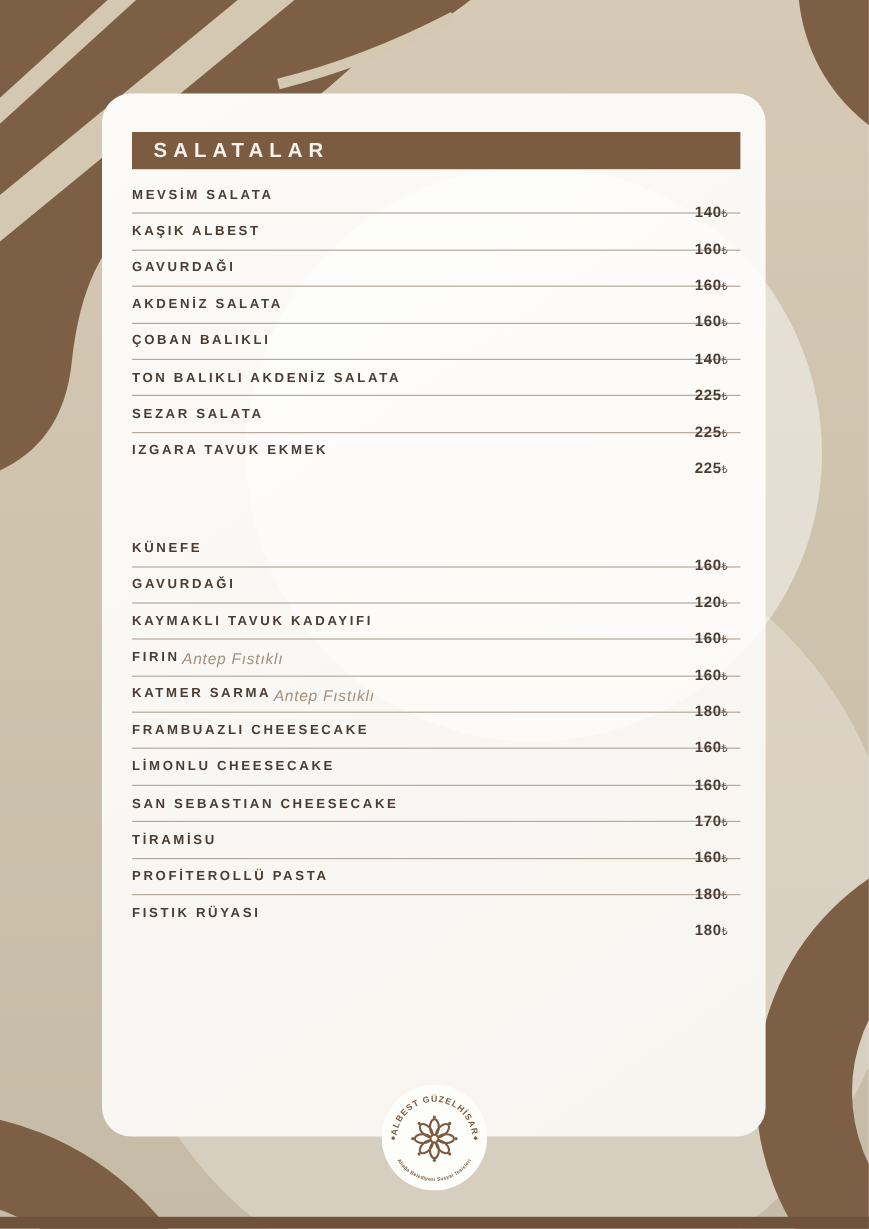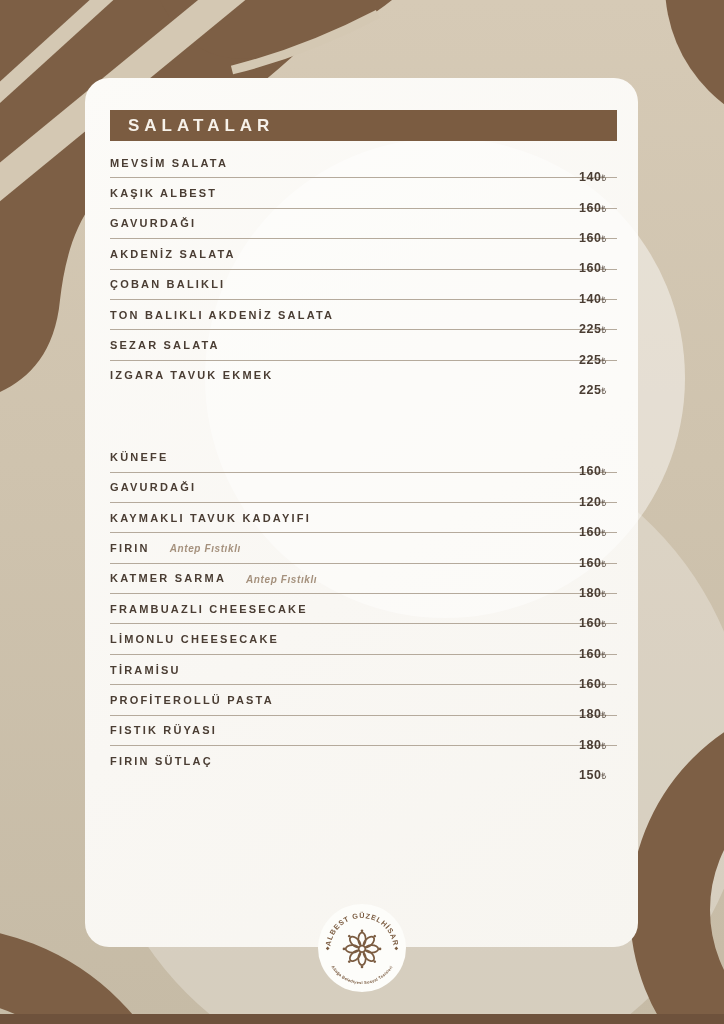--- a/index.html
+++ b/index.html
@@ -34,22 +34,22 @@
   .row{
     height:29.4px;display:flex;align-items:center;
     border-bottom:1px solid #b5aa9c;
   }
   .row:last-child{border-bottom:none;}
   .item-name{
     color:#4a3d33;font-size:11px;font-weight:bold;letter-spacing:2.2px;
     white-space:nowrap;
   }
   .item-note{
-    color:#a5917d;font-size:10px;font-style:italic;letter-spacing:0.6px;
-    margin-left:20px;position:relative;top:1px;white-space:nowrap;font-weight:bold;
+    color:#a5917d;font-size:13px;font-style:italic;letter-spacing:0.6px;
+    margin-left:2px;position:relative;top:1px;white-space:nowrap;
   }
   .item-price{
     margin-left:auto;padding-right:10px;
     color:#4a3d33;font-size:12.5px;font-weight:bold;letter-spacing:0.5px;
     white-space:nowrap;
     margin-top:29px;
   }
   .item-price .lira{font-size:9px;font-weight:normal;color:#5d5045;}
   .logo-badge{
     position:absolute;left:318px;top:904px;width:88px;height:88px;z-index:3;
@@ -147,34 +147,34 @@
           </div>
           <div class="row">
             <span class="item-name">FRAMBUAZLI CHEESECAKE</span>
             <span class="item-price"><span>160</span><span class="lira">₺</span></span>
           </div>
           <div class="row">
             <span class="item-name">LİMONLU CHEESECAKE</span>
             <span class="item-price"><span>160</span><span class="lira">₺</span></span>
           </div>
           <div class="row">
+            <span class="item-name">SAN SEBASTIAN CHEESECAKE</span>
+            <span class="item-price"><span>170</span><span class="lira">₺</span></span>
+          </div>
+          <div class="row">
             <span class="item-name">TİRAMİSU</span>
             <span class="item-price"><span>160</span><span class="lira">₺</span></span>
           </div>
           <div class="row">
             <span class="item-name">PROFİTEROLLÜ PASTA</span>
             <span class="item-price"><span>180</span><span class="lira">₺</span></span>
           </div>
           <div class="row">
             <span class="item-name">FISTIK RÜYASI</span>
             <span class="item-price"><span>180</span><span class="lira">₺</span></span>
-          </div>
-          <div class="row">
-            <span class="item-name">FIRIN SÜTLAÇ</span>
-            <span class="item-price"><span>150</span><span class="lira">₺</span></span>
           </div>
         </div>
       </section>
     </div>
 </div>
 
 <svg class="logo-badge" viewBox="0 0 100 100" xmlns="http://www.w3.org/2000/svg">
   <defs>
     <path id="arcTop" d="M 14,52 A 36,36 0 0 1 86,52"></path>
     <path id="arcBot" d="M 9,50 A 41,41 0 0 0 91,50"></path>

